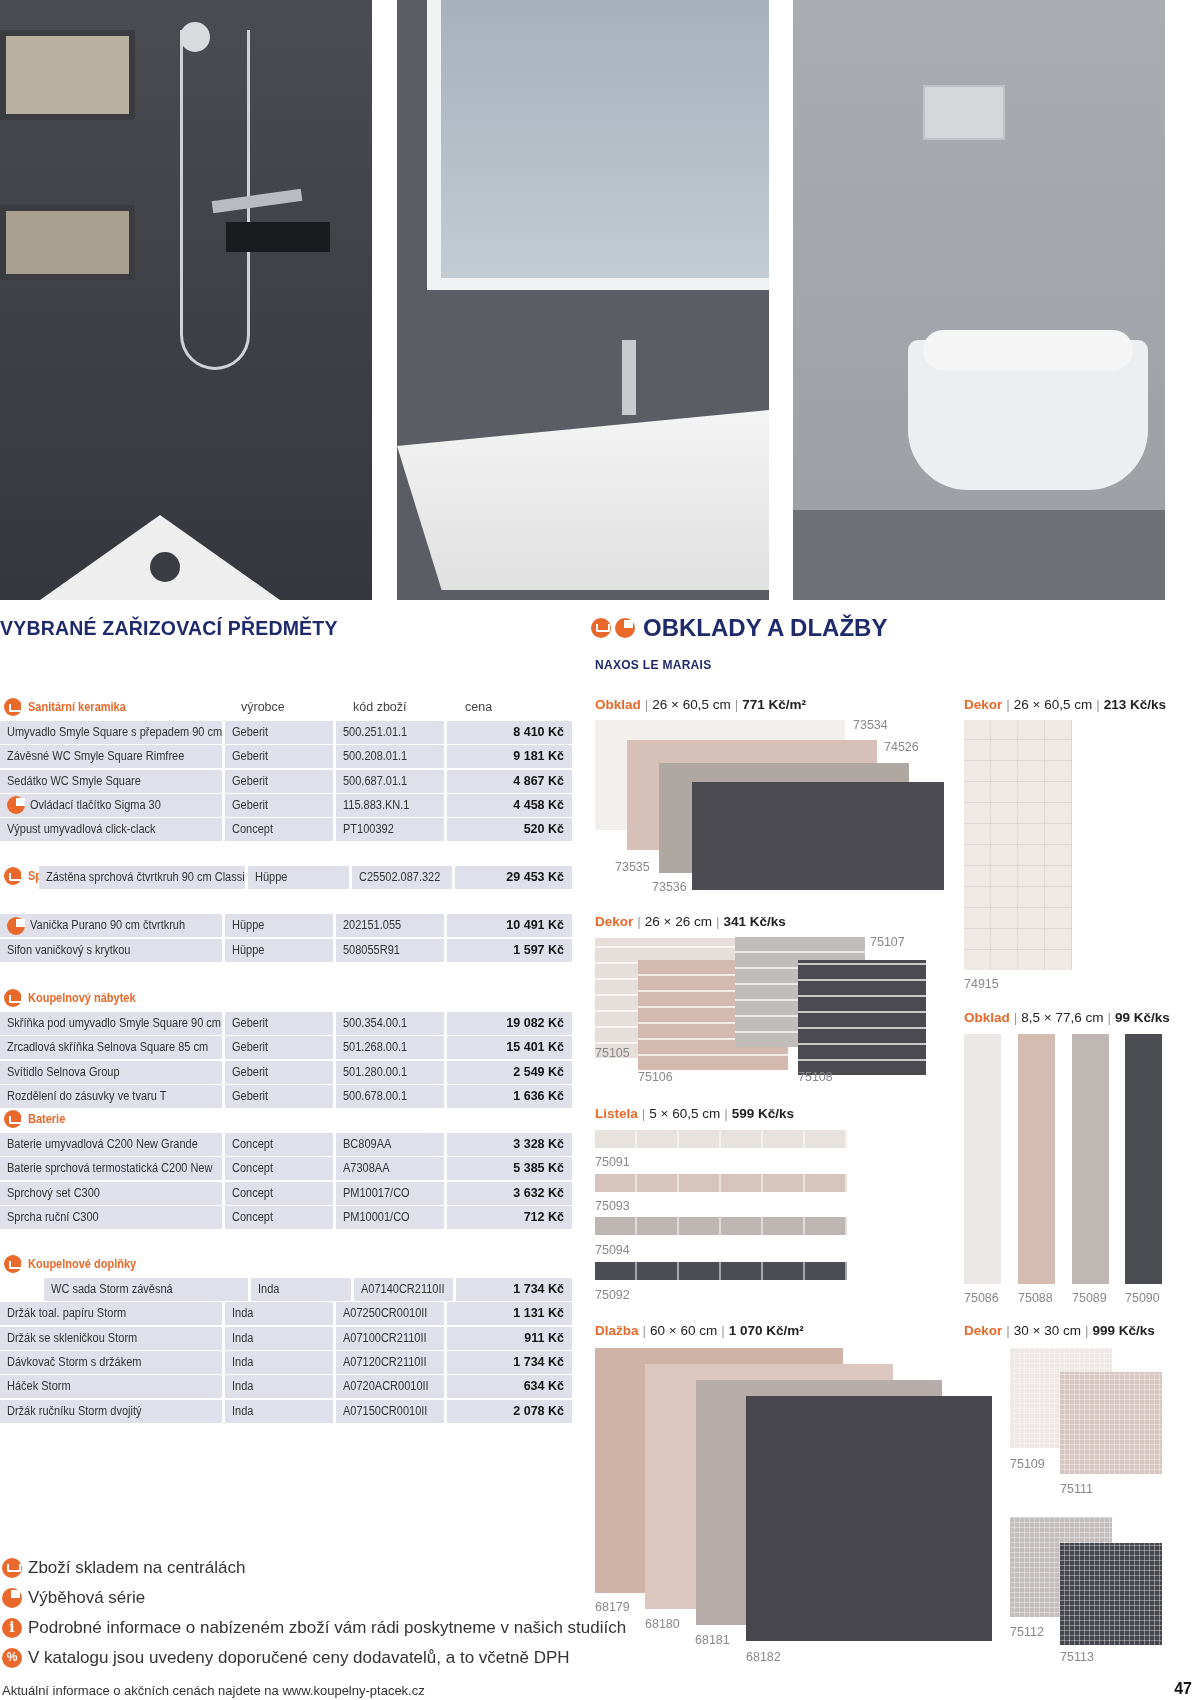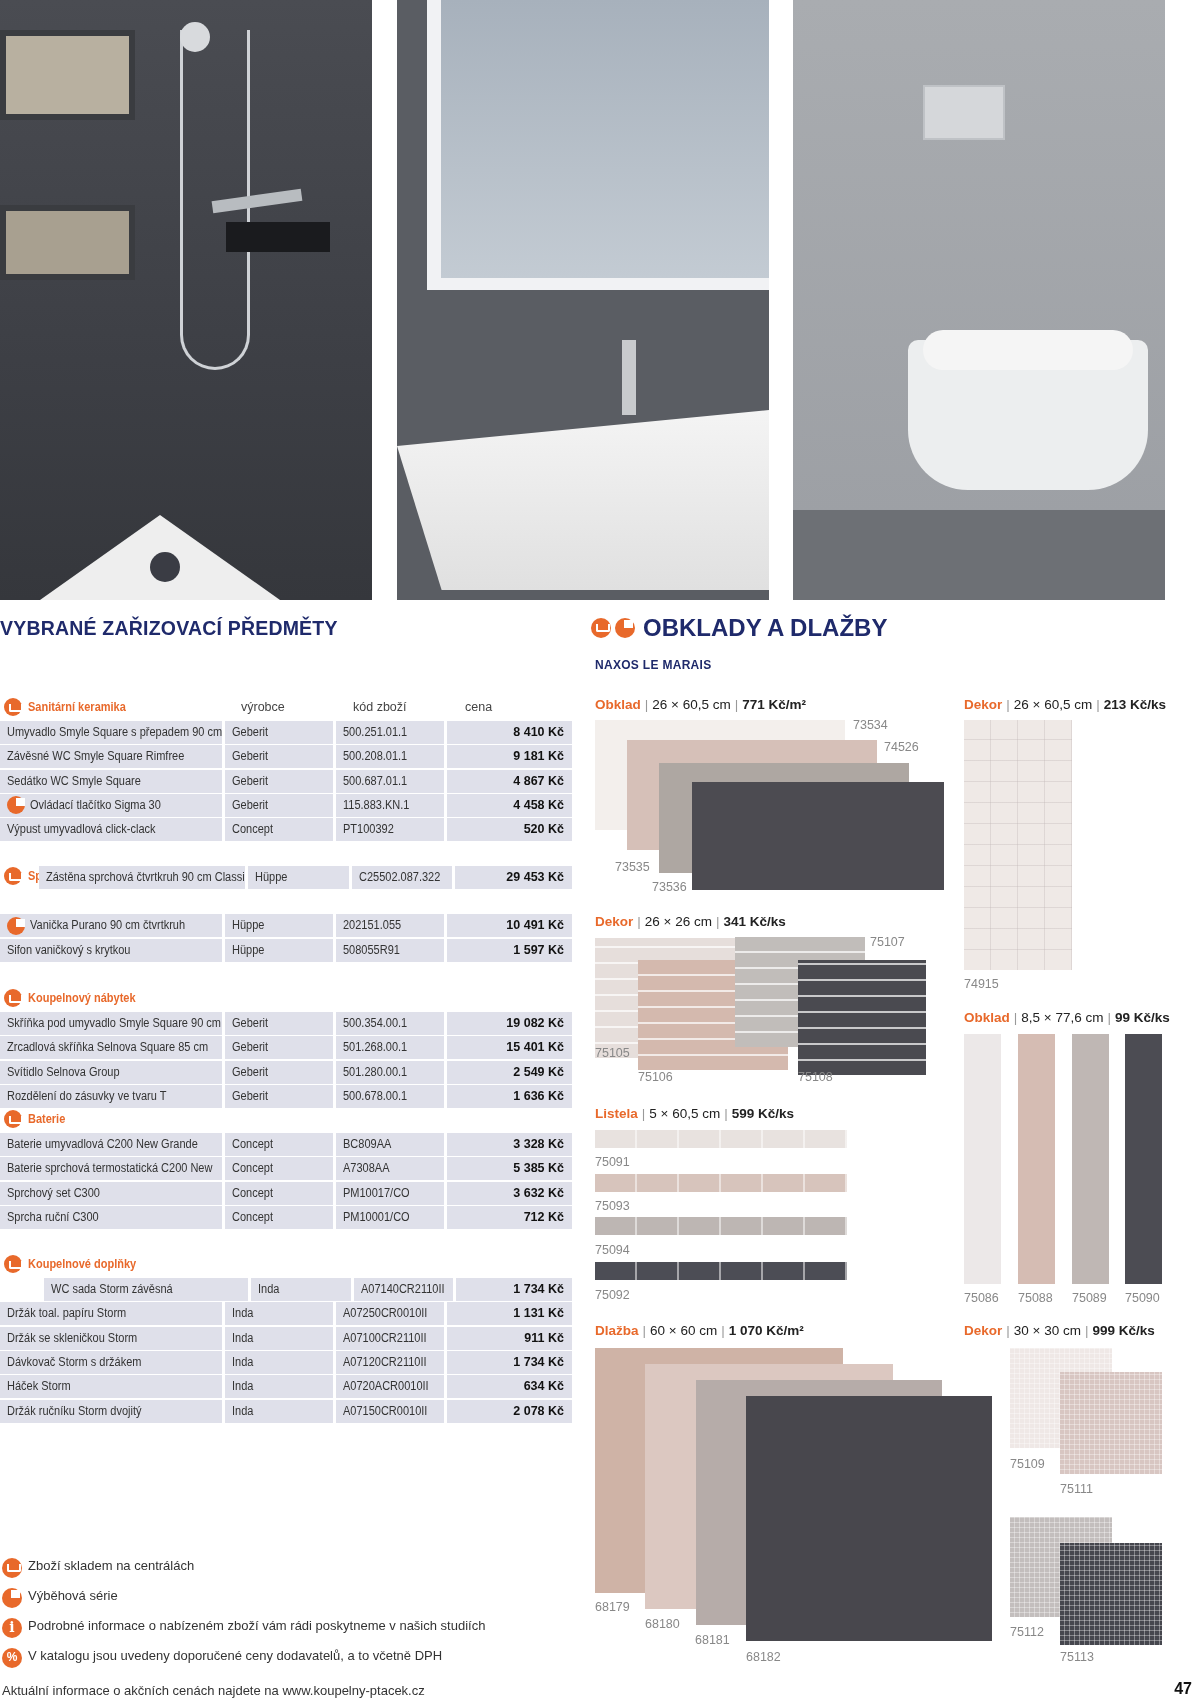--- a/index.html
+++ b/index.html
@@ -56,21 +56,21 @@
 
   
   .lbl { position:absolute; font-size:13.5px; color:#222; white-space:nowrap; }
   .lbl .k { color:#e8692b; font-weight:bold; }
   .lbl .sep { color:#999; margin:0 4px; }
   .lbl .p { font-weight:bold; }
   .code { position:absolute; font-size:12.5px; color:#888; }
   .tile { position:absolute; }
 
   
-  .legend { position:absolute; left:2px; display:flex; align-items:flex-start; gap:6px; font-size:13px; color:#333; }
+  .legend { position:absolute; left:2px; display:flex; align-items:flex-end; gap:6px; font-size:17px; color:#333; }
   .footer { position:absolute; left:2px; top:1683px; font-size:13px; color:#333; }
   .pagenum { position:absolute; right:8px; top:1680px; font-size:16px; font-weight:bold; color:#111; }
 </style>
 </head>
 <body>
 
 <div class="photo photo-shower">
   <div class="niche1"></div>
     <div class="niche2"></div>
   <div class="hose"></div>

